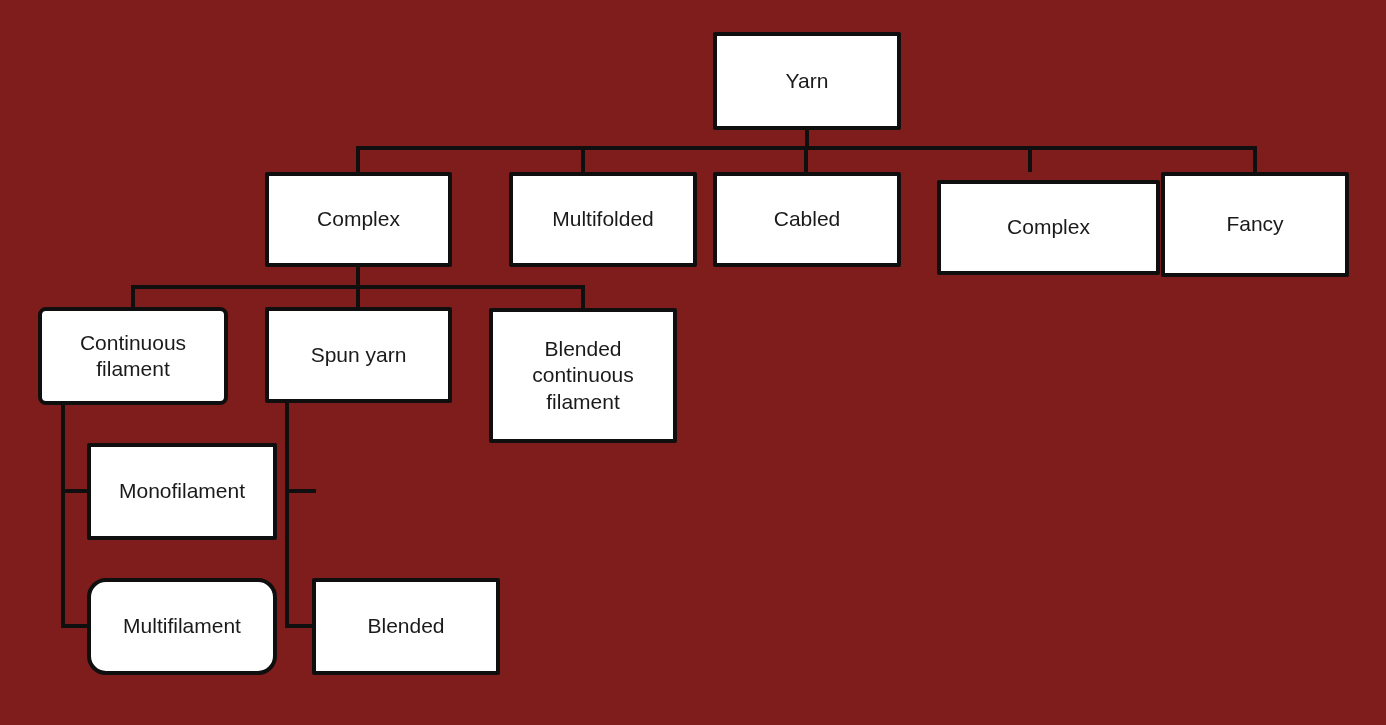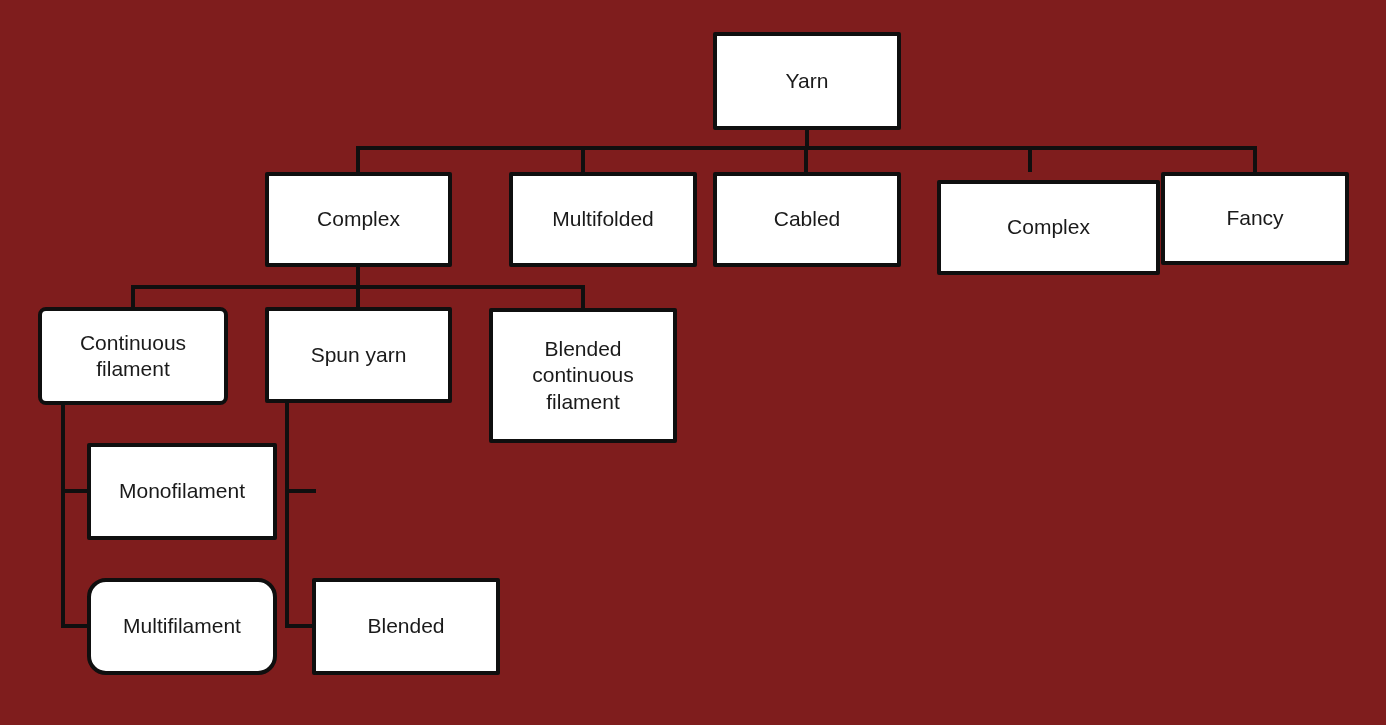--- a/index.html
+++ b/index.html
@@ -42,21 +42,21 @@
 <body>
 
 <div id="canvas">
 
   <div class="box" style="left:713px; top:32px; width:188px; height:98px;">Yarn</div>
 
   <div class="box" style="left:265px; top:172px; width:187px; height:95px;">Complex</div>
   <div class="box" style="left:489px; top:172px; width:188px; height:95px;margin-left:20px;">Multifolded</div>
   <div class="box" style="left:713px; top:172px; width:188px; height:95px;">Cabled</div>
   <div class="box" style="left:937px; top:180px; width:223px; height:95px;">Complex</div>
-  <div class="box" style="left:1161px; top:172px; width:188px; height:93px;">Fancy</div>
+  <div class="box" style="left:1161px; top:172px; width:188px; height:105px;">Fancy</div>
 
   <div class="box" style="left:38px; top:307px; width:190px; height:98px;border-radius:8px;">Continuous filament</div>
   <div class="box" style="left:265px; top:307px; width:187px; height:96px;">Spun yarn</div>
   <div class="box" style="left:489px; top:308px; width:188px; height:135px;">Blended continuous filament</div>
 
   <div class="box" style="left:87px; top:443px; width:190px; height:97px;">Monofilament</div>
 
   <div class="box" style="left:87px; top:578px; width:190px; height:97px;border-radius:19px;">Multifilament</div>
   <div class="box" style="left:312px; top:578px; width:188px; height:97px;">Blended</div>
 

